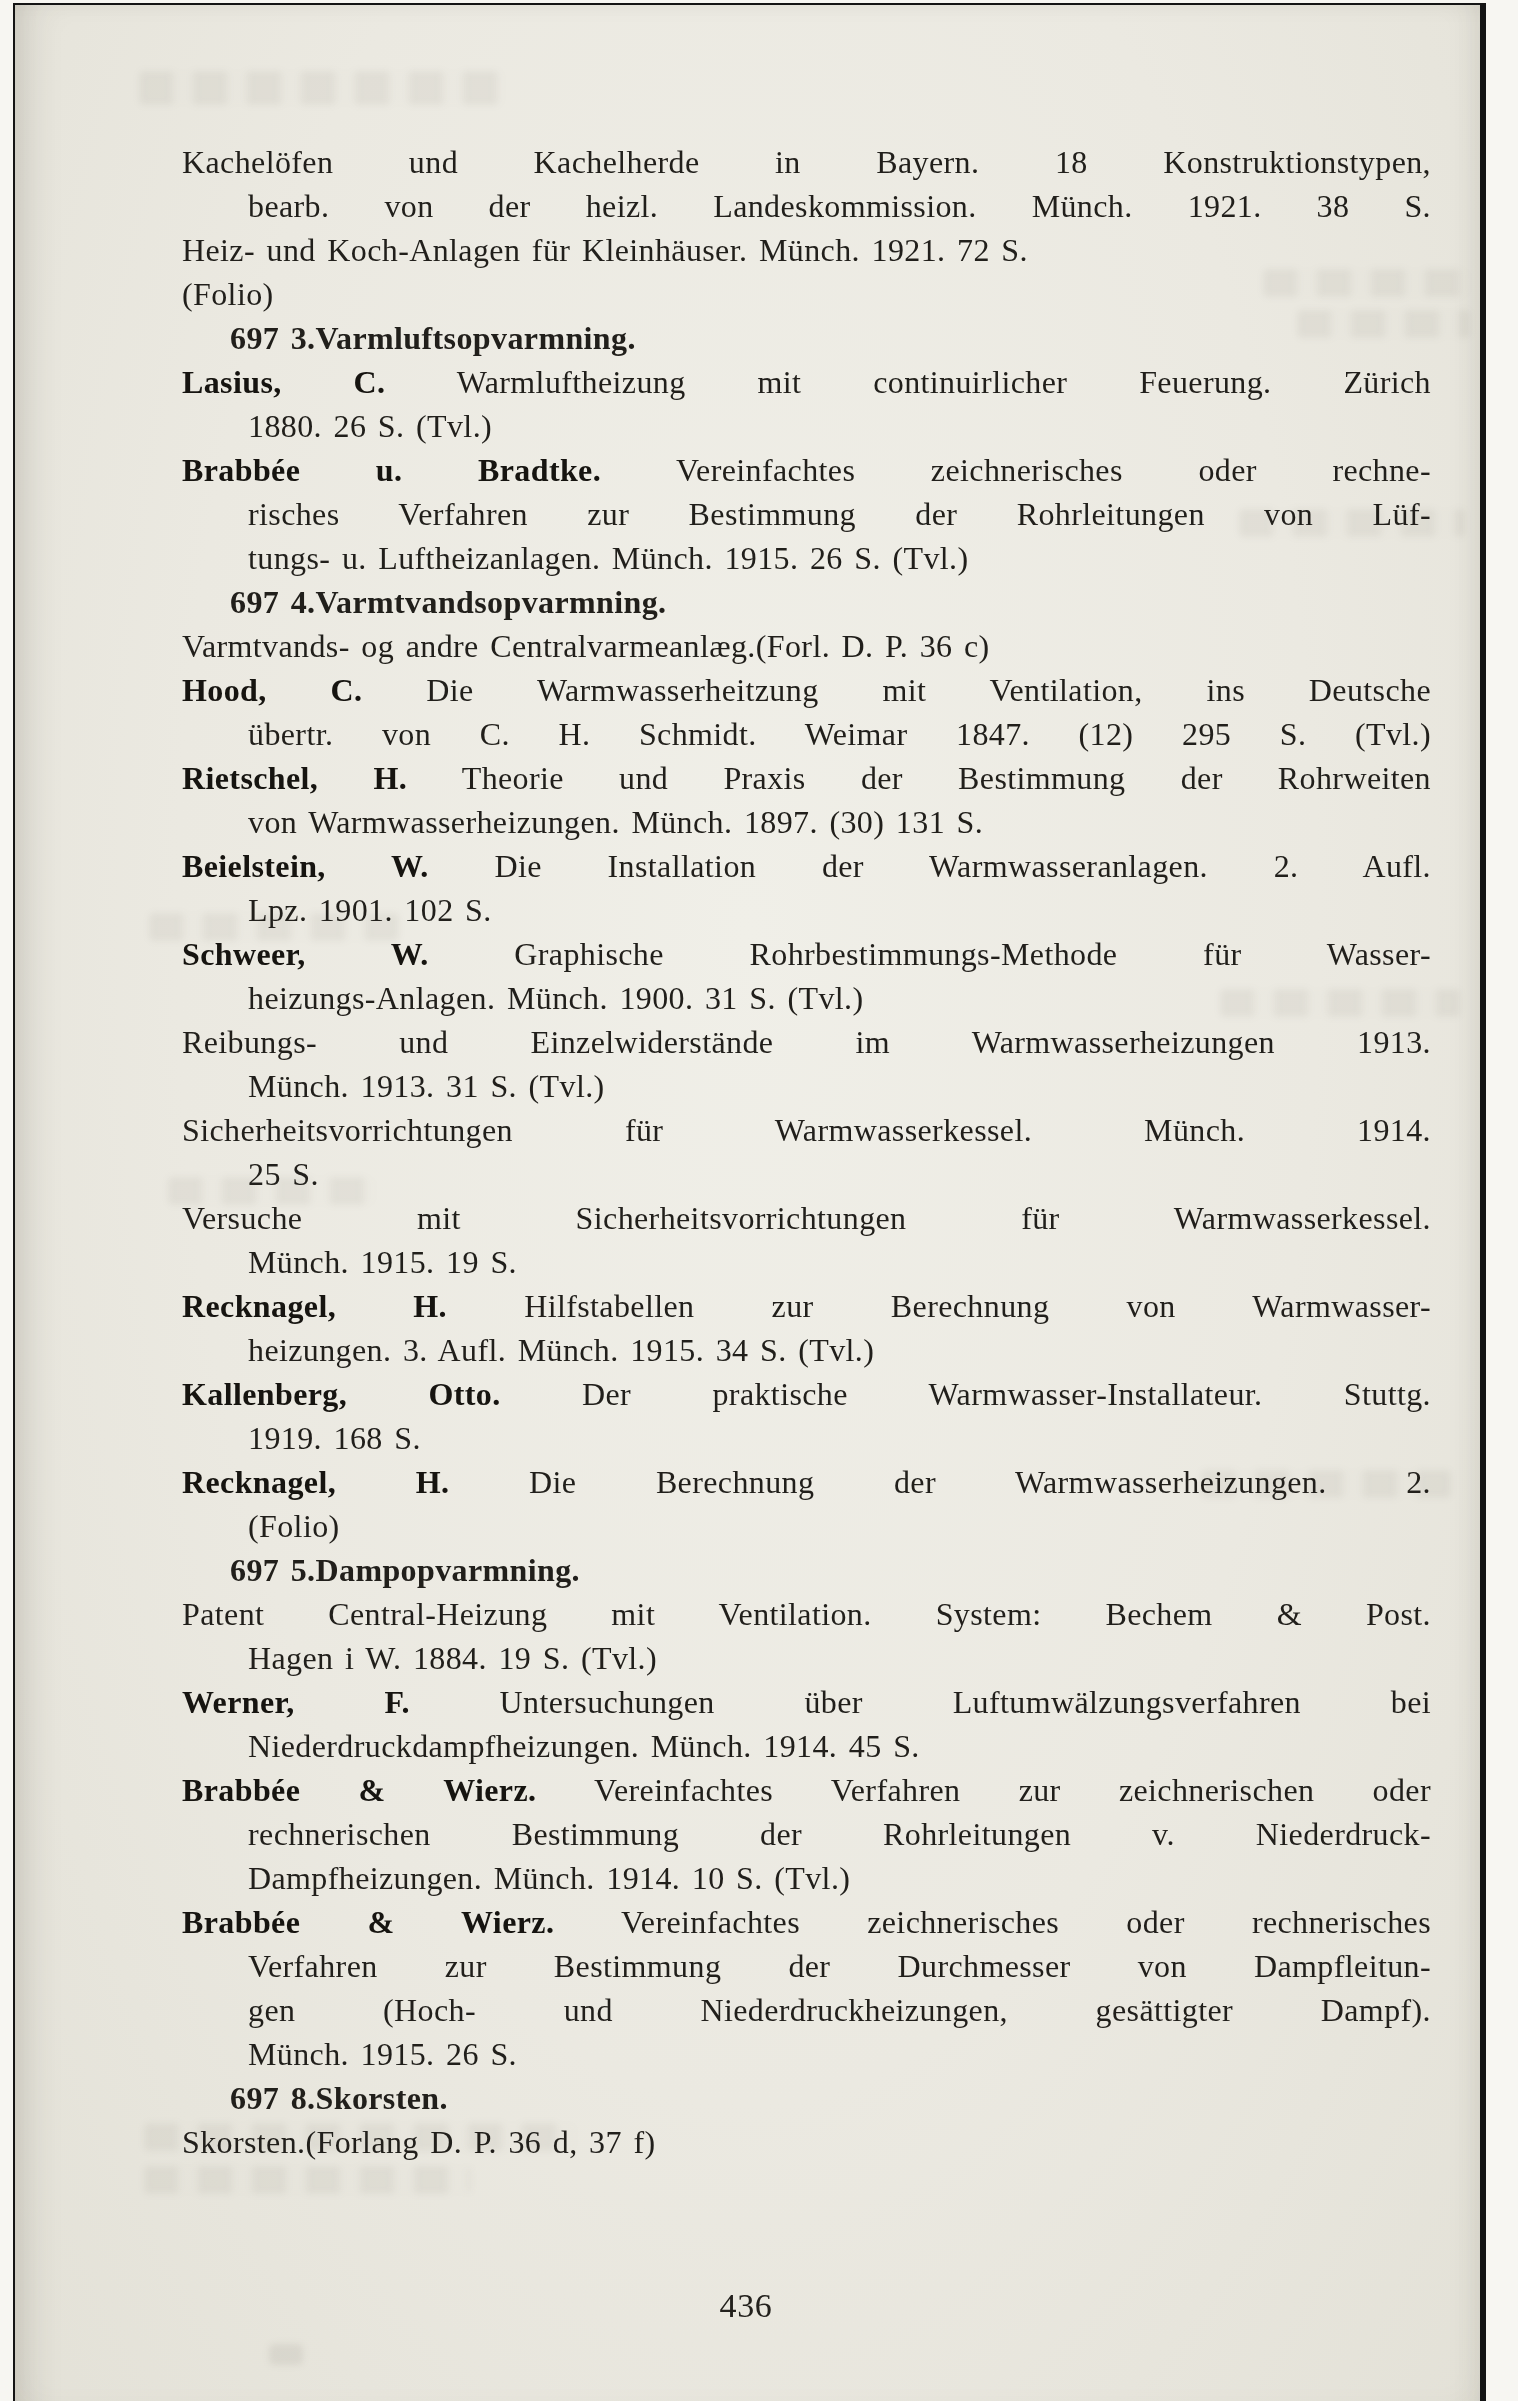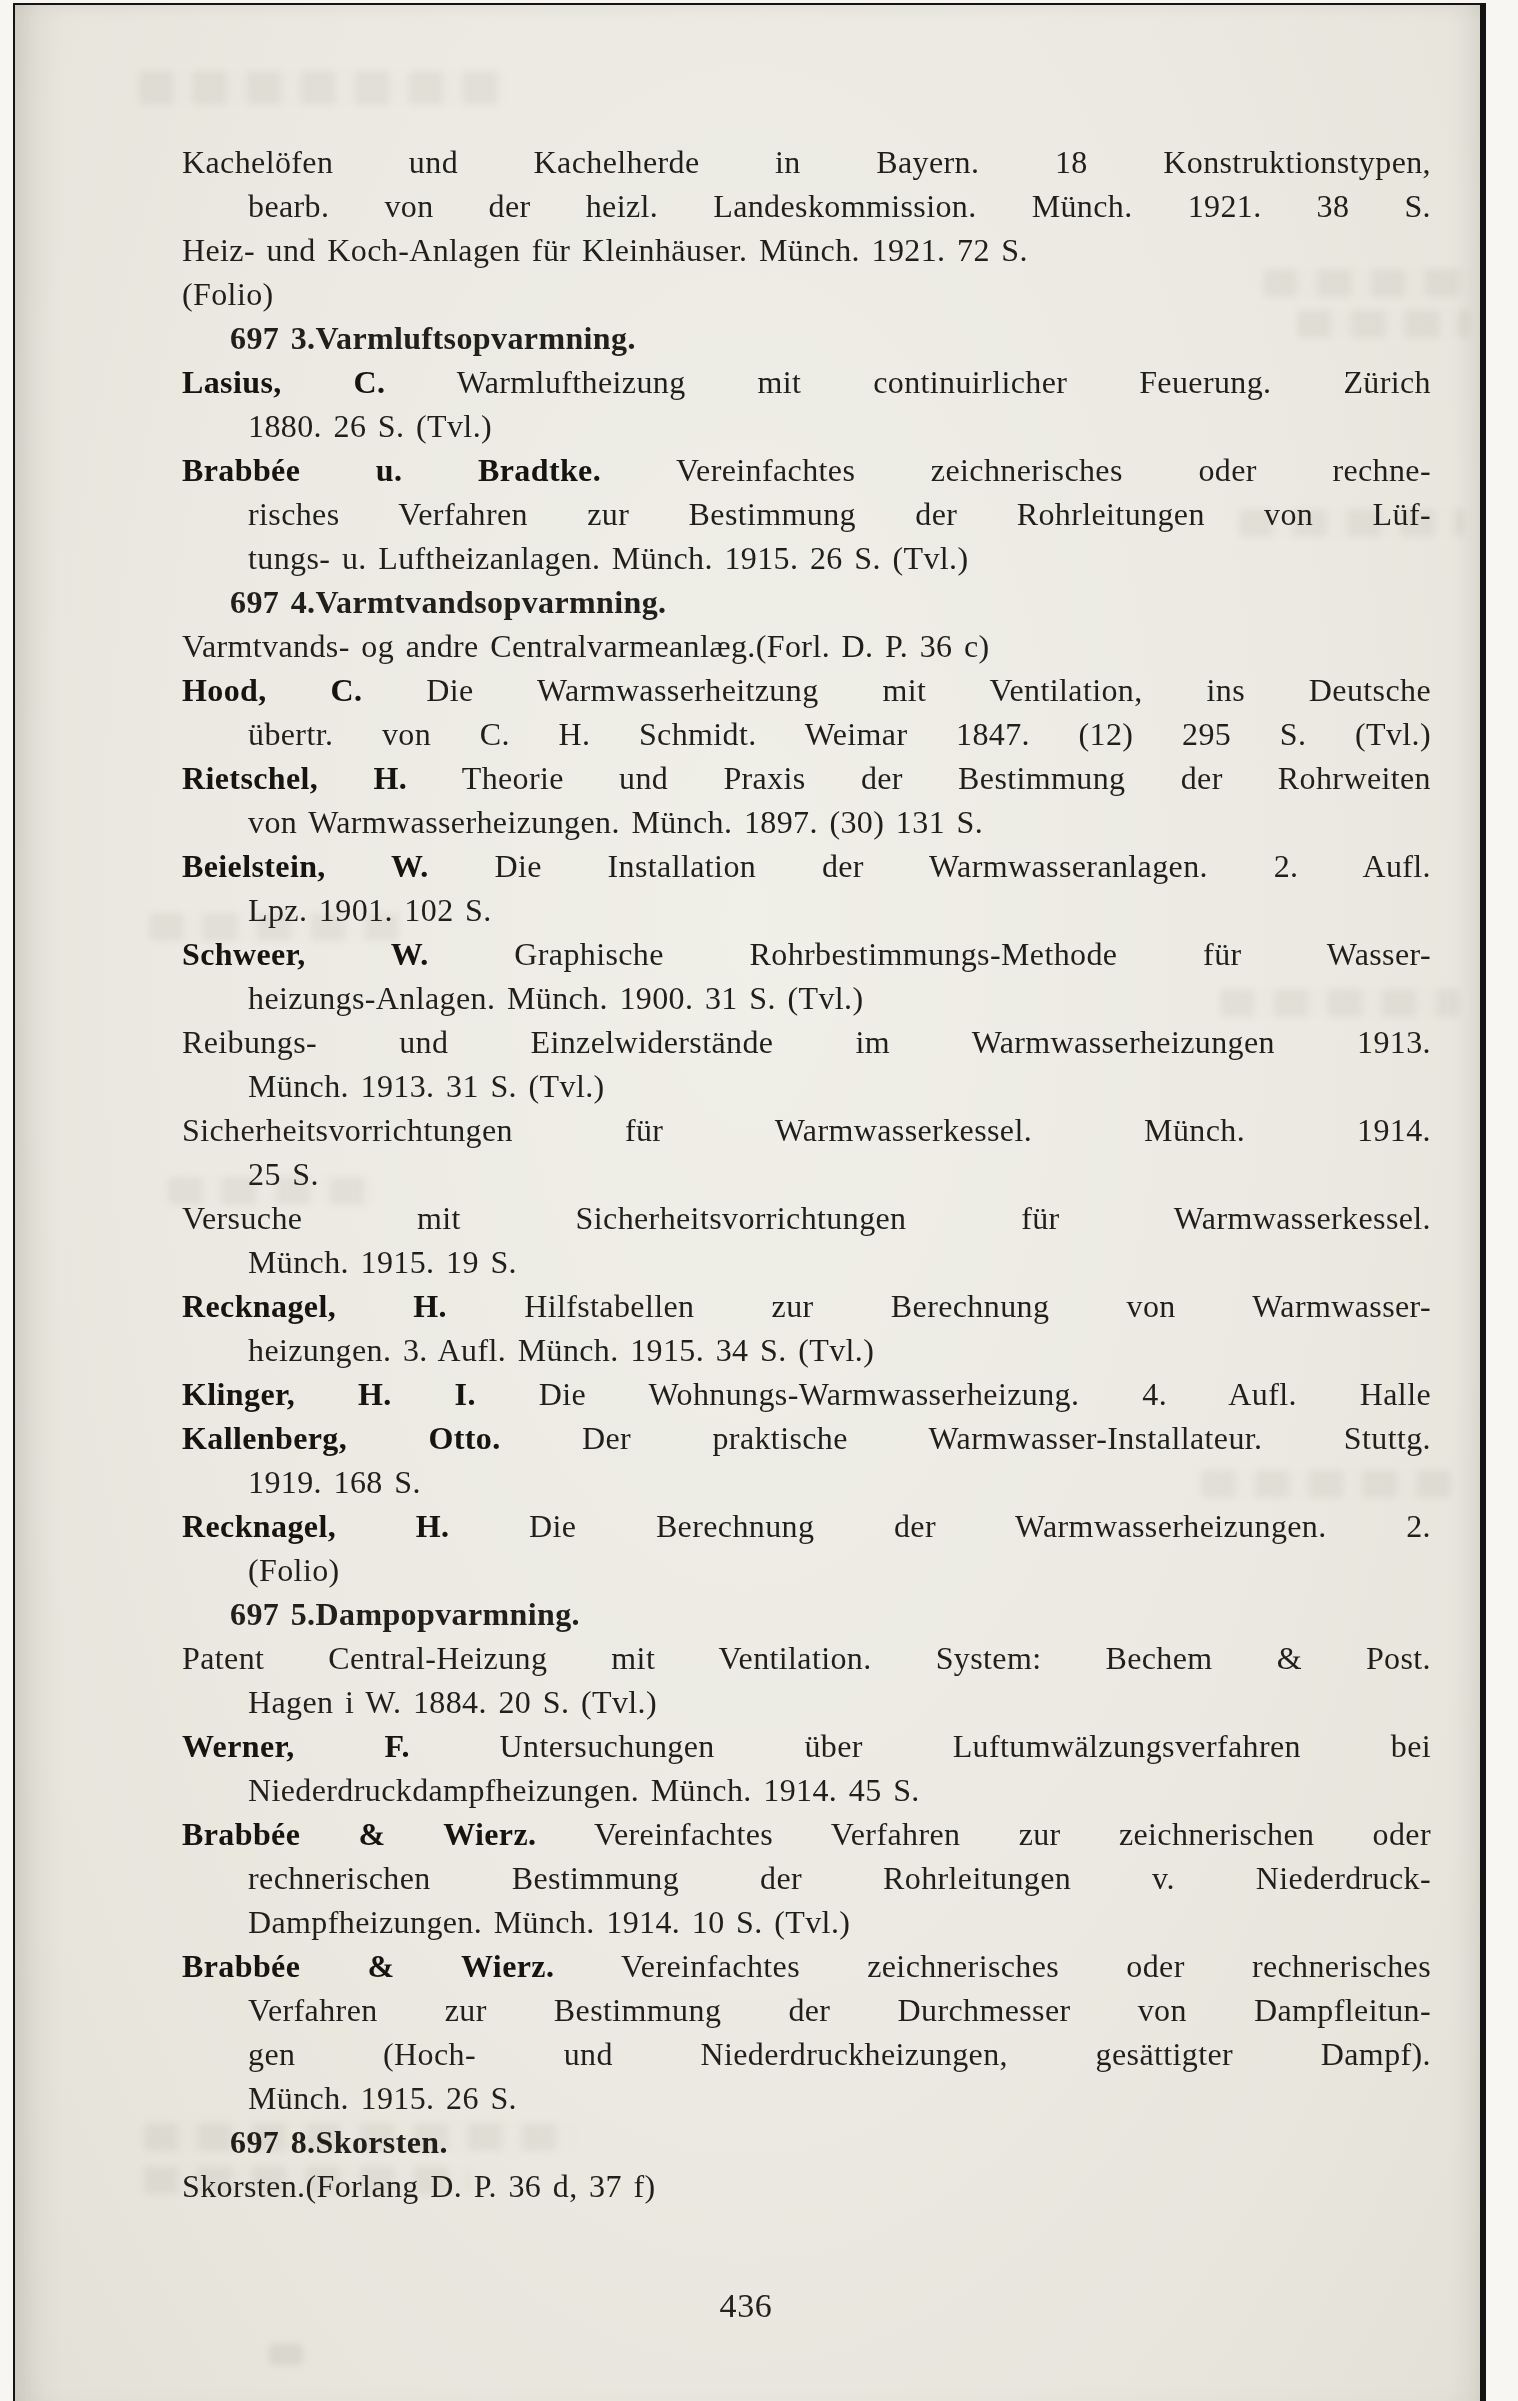--- a/index.html
+++ b/index.html
@@ -138,33 +138,32 @@
     <div class="line just"><b>Schweer, W.</b><span> Graphische Rohrbestimmungs-Methode für Wasser-</span></div>
     <div class="line indent"><span>heizungs-Anlagen.  Münch. 1900.  31 S.  (Tvl.)</span></div>
     <div class="line just"><span>Reibungs- und Einzelwiderstände im Warmwasserheizungen 1913.</span></div>
     <div class="line indent"><span>Münch. 1913.  31 S.  (Tvl.)</span></div>
     <div class="line just"><span>Sicherheitsvorrichtungen für Warmwasserkessel.  Münch. 1914.</span></div>
     <div class="line indent"><span>25 S.</span></div>
     <div class="line just"><span>Versuche mit Sicherheitsvorrichtungen für Warmwasserkessel.</span></div>
     <div class="line indent"><span>Münch. 1915.  19 S.</span></div>
     <div class="line just"><b>Recknagel, H.</b><span> Hilfstabellen zur Berechnung von Warmwasser-</span></div>
     <div class="line indent"><span>heizungen.  3. Aufl.  Münch. 1915.  34 S.  (Tvl.)</span></div>
-    <div class="line just"><b>Klinger, H. I.</b><span> Die Wohnungs-Warmwasserheizung.  4. Aufl.  Halle</span></div>
     <div class="line just"><b>Kallenberg, Otto.</b><span> Der praktische Warmwasser-Installateur.  Stuttg.</span></div>
     <div class="line indent"><span>1919.  168 S.</span></div>
     <div class="line just"><b>Recknagel, H.</b><span> Die Berechnung der Warmwasserheizungen.  2.</span></div>
     <div class="line indent split">
       <span>(Folio)</span>
     </div>
     <div class="line split bold">
       <span>697 5.</span>
       <span>Dampopvarmning.</span>
     </div>
     <div class="line just"><span>Patent Central-Heizung mit Ventilation.  System: Bechem &amp; Post.</span></div>
-    <div class="line indent"><span>Hagen i W. 1884.  20 S.  (Tvl.)</span></div>
+    <div class="line indent"><span>Hagen i W. 1884.  19 S.  (Tvl.)</span></div>
     <div class="line just"><b>Werner, F.</b><span> Untersuchungen über Luftumwälzungsverfahren bei</span></div>
     <div class="line indent"><span>Niederdruckdampfheizungen.  Münch. 1914.  45 S.</span></div>
     <div class="line just"><b>Brabbée &amp; Wierz.</b><span> Vereinfachtes Verfahren zur zeichnerischen oder</span></div>
     <div class="line indent just"><span>rechnerischen Bestimmung der Rohrleitungen v. Niederdruck-</span></div>
     <div class="line indent"><span>Dampfheizungen.  Münch. 1914.  10 S.  (Tvl.)</span></div>
     <div class="line just"><b>Brabbée &amp; Wierz.</b><span> Vereinfachtes zeichnerisches oder rechnerisches</span></div>
     <div class="line indent just"><span>Verfahren zur Bestimmung der Durchmesser von Dampfleitun-</span></div>
     <div class="line indent just"><span>gen (Hoch- und Niederdruckheizungen, gesättigter Dampf).</span></div>
     <div class="line indent"><span>Münch. 1915.  26 S.</span></div>
     <div class="line split bold">

